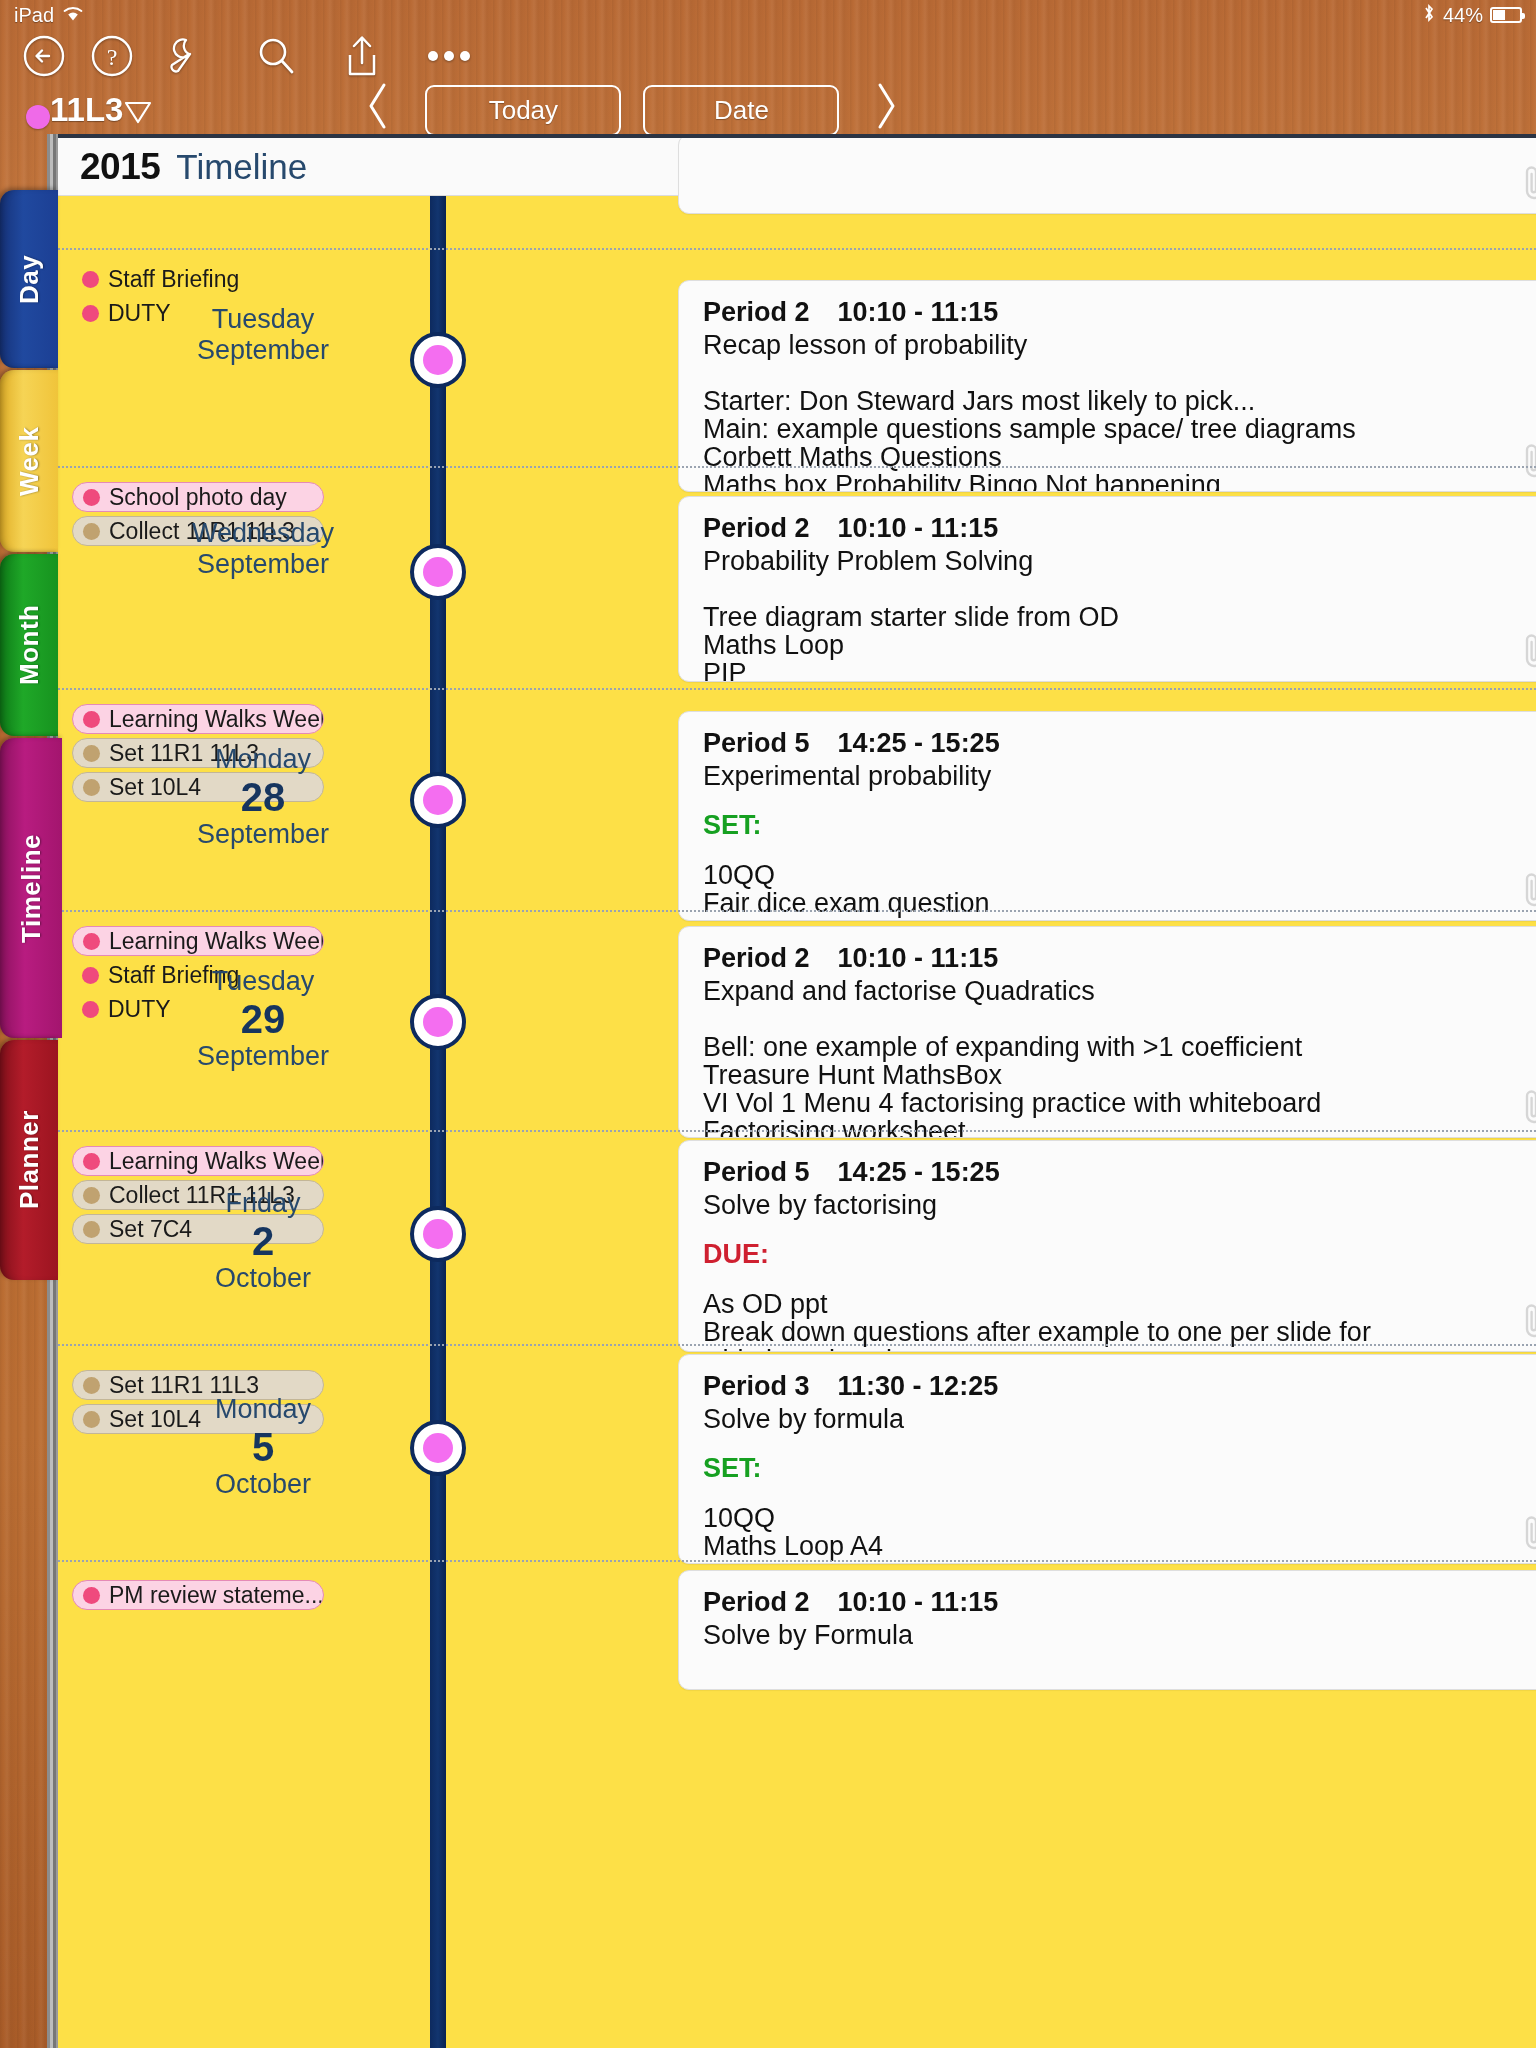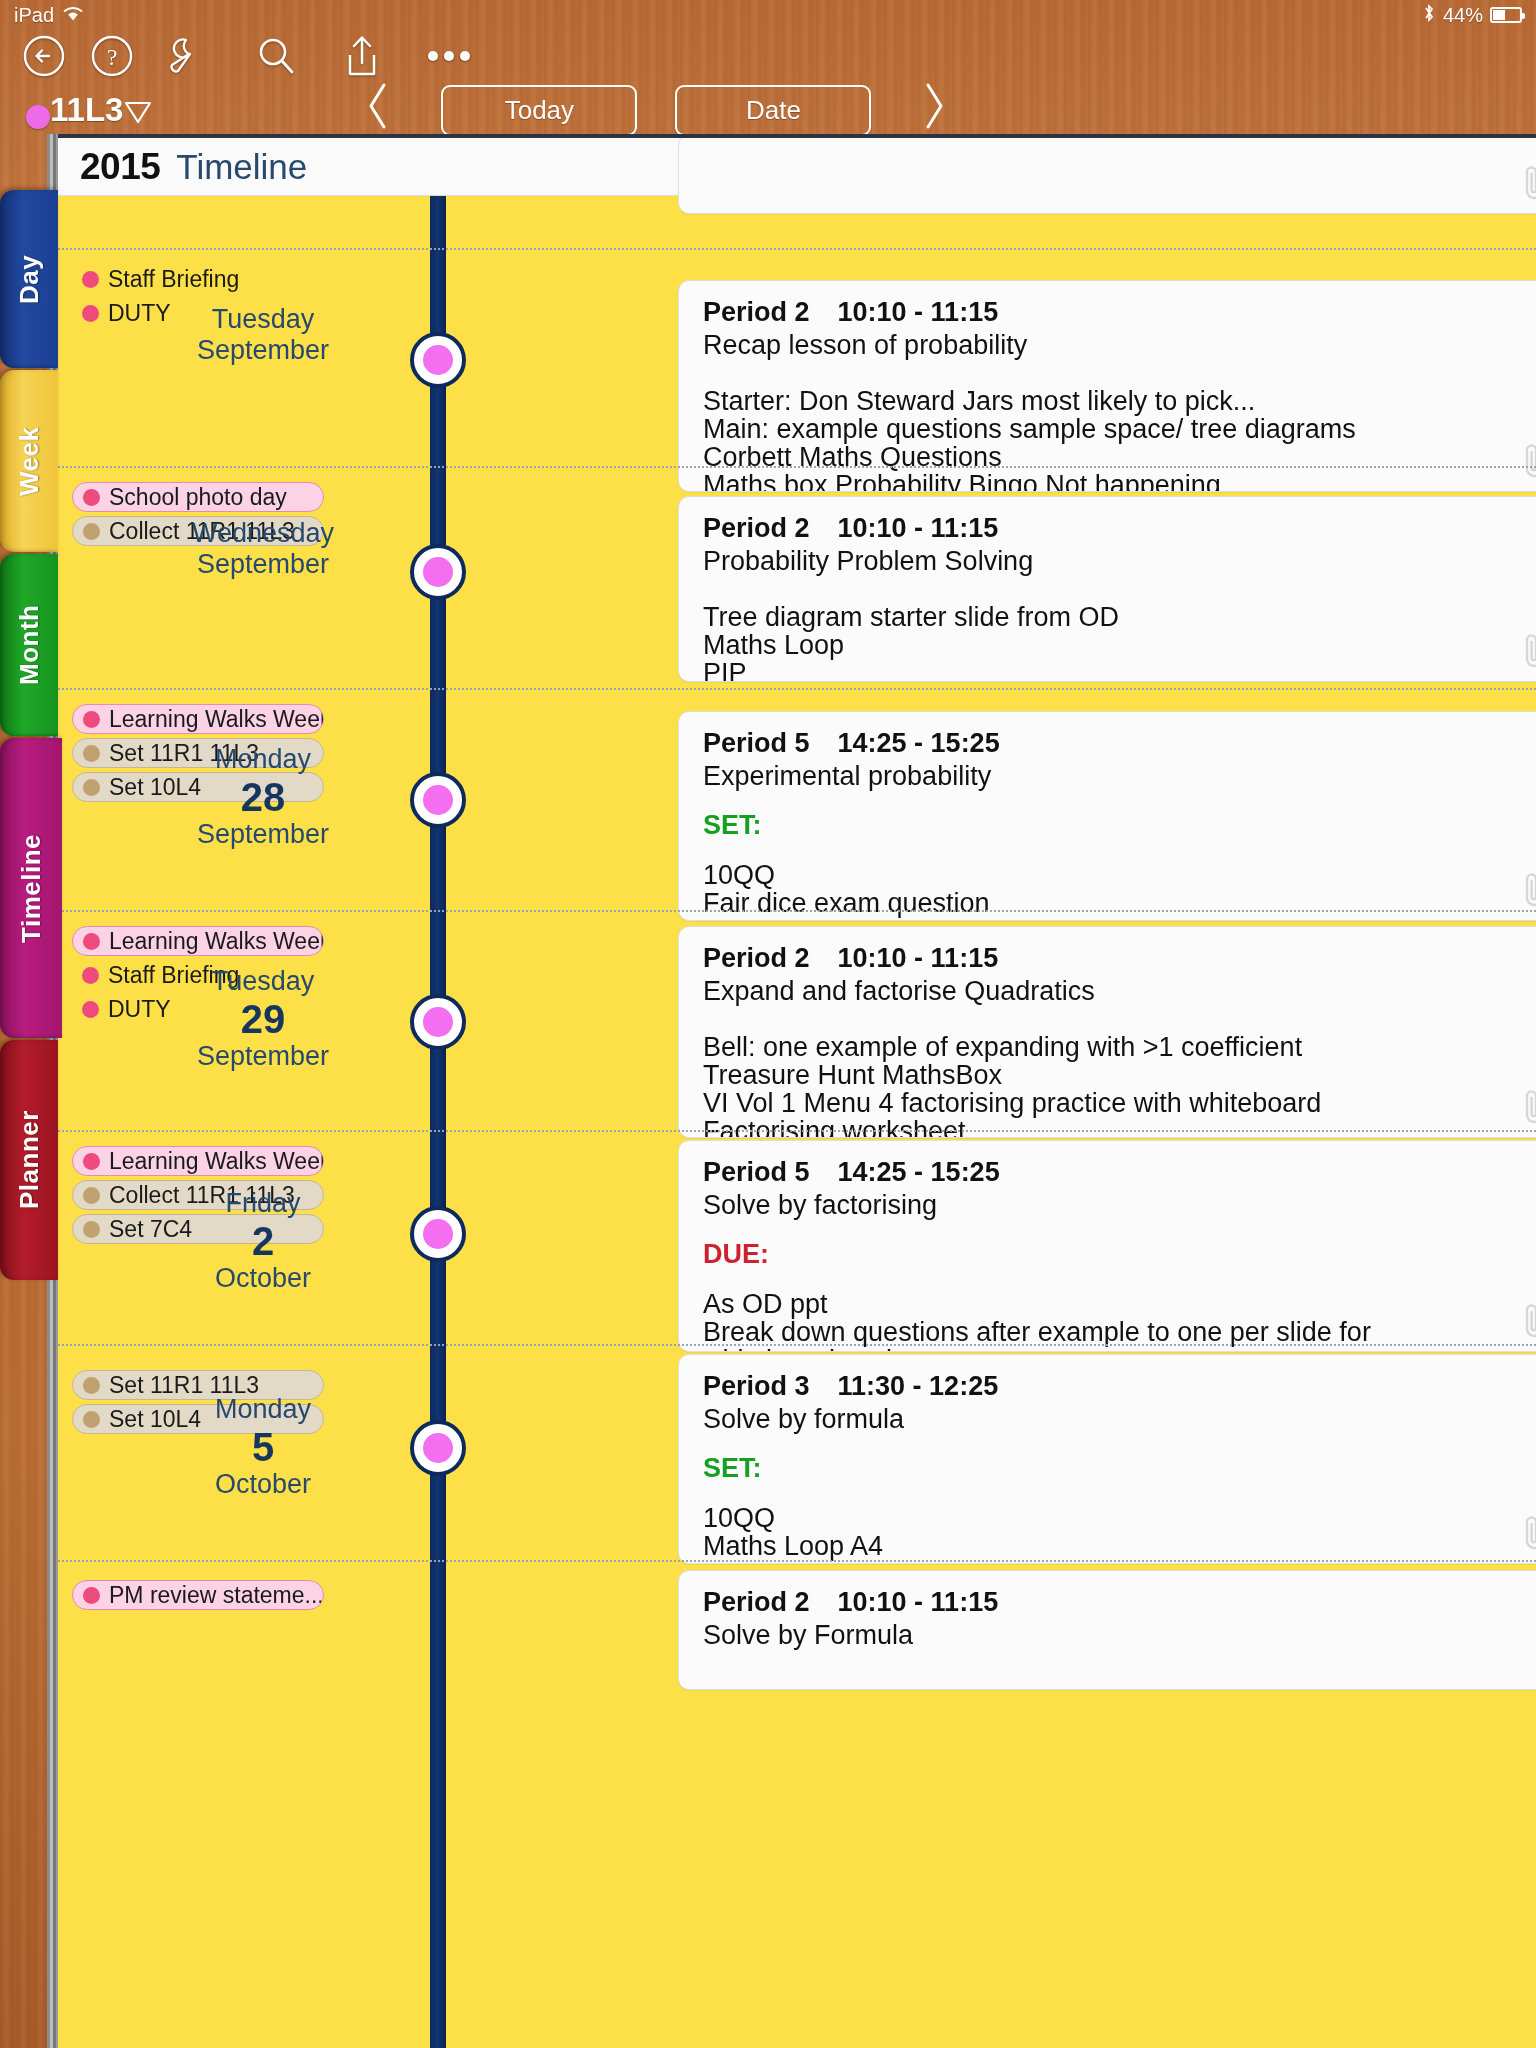--- a/index.html
+++ b/index.html
@@ -76,21 +76,21 @@
   
   .navrow {
     position: absolute; top: 82px; left: 0; width: 1536px; height: 56px;
     display: flex; align-items: center;
   }
   .classpill { display: flex; align-items: flex-end; margin-left: 26px; gap: 0; }
   .classdot { width: 24px; height: 24px; border-radius: 50%; background: #ef6ae8; box-shadow: 0 1px 2px rgba(0,0,0,.3); }
   .classname { color: #fff; font-size: 33px; font-weight: bold; text-shadow: 0 1px 1px rgba(0,0,0,.35); }
   .tri-outline { display:inline-block; }
 
-  .nav-arrows { display: flex; align-items: center; margin-left: 208px; gap: 16px; }
+  .nav-arrows { display: flex; align-items: center; margin-left: 208px; gap: 0; }
   .chev { color: #fff; font-size: 40px; font-weight: 300; text-shadow: 0 1px 1px rgba(0,0,0,.3);}
   .navbtn {
     border: 2px solid #fff; border-radius: 9px; color: #fff;
     font-size: 26px; padding: 8px 0; width: 196px; text-align: center;
     text-shadow: 0 1px 1px rgba(0,0,0,.3); box-shadow: 0 1px 2px rgba(0,0,0,.2);
   }
 
   
   .sidetabs { position: absolute; left: 0; top: 190px; width: 62px; z-index: 5; }
   .stab {

